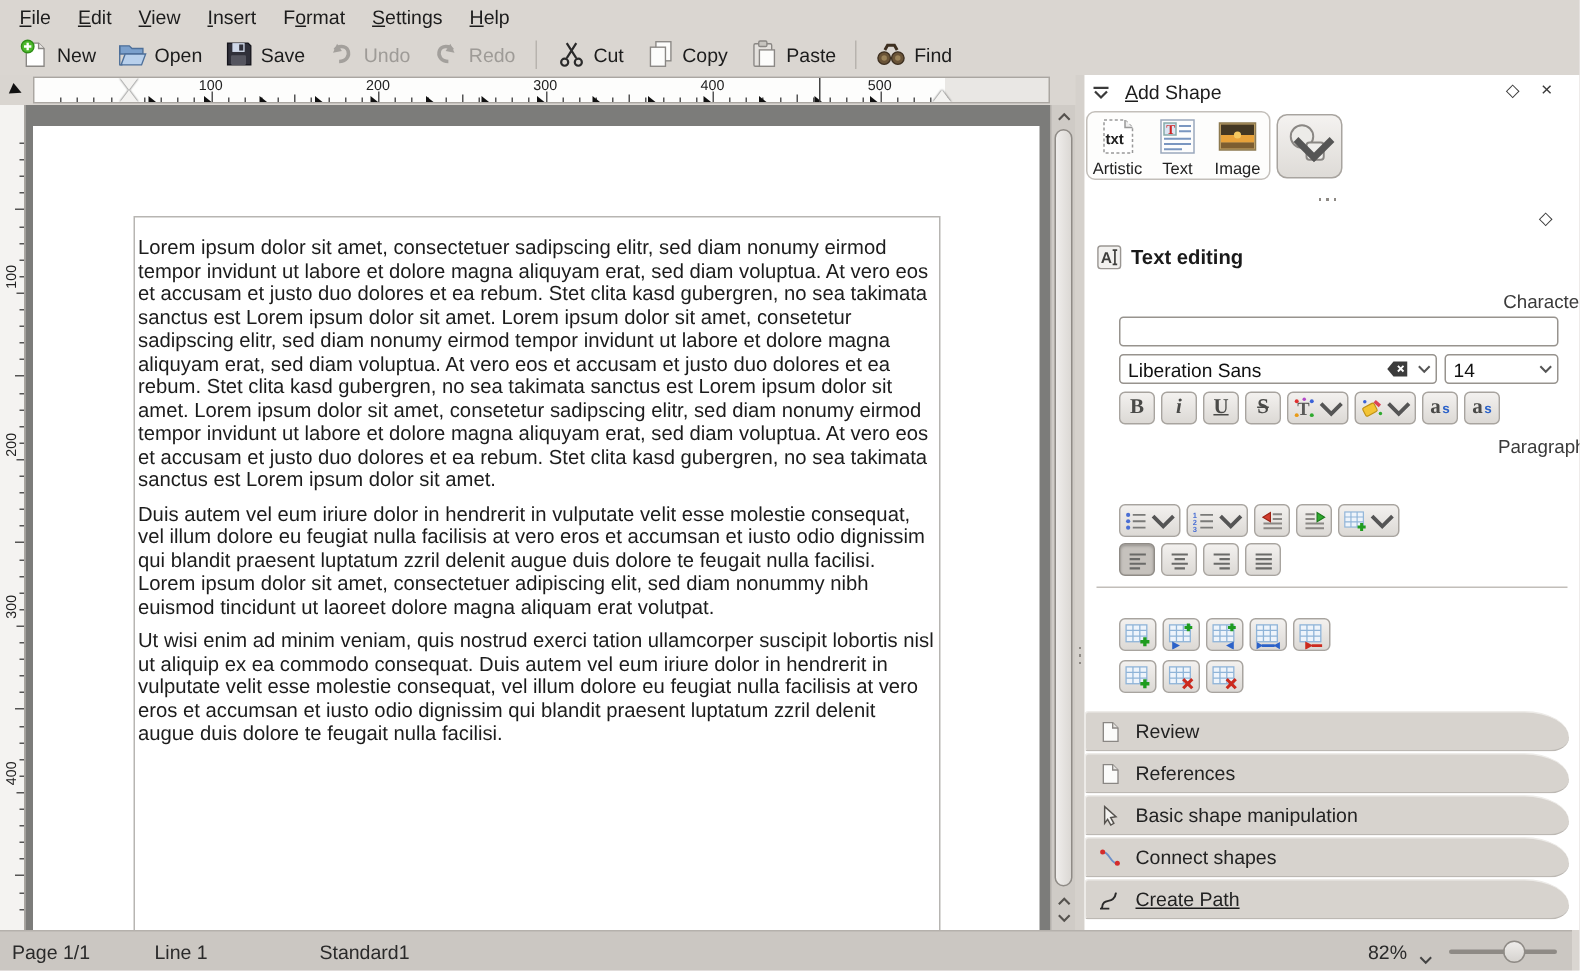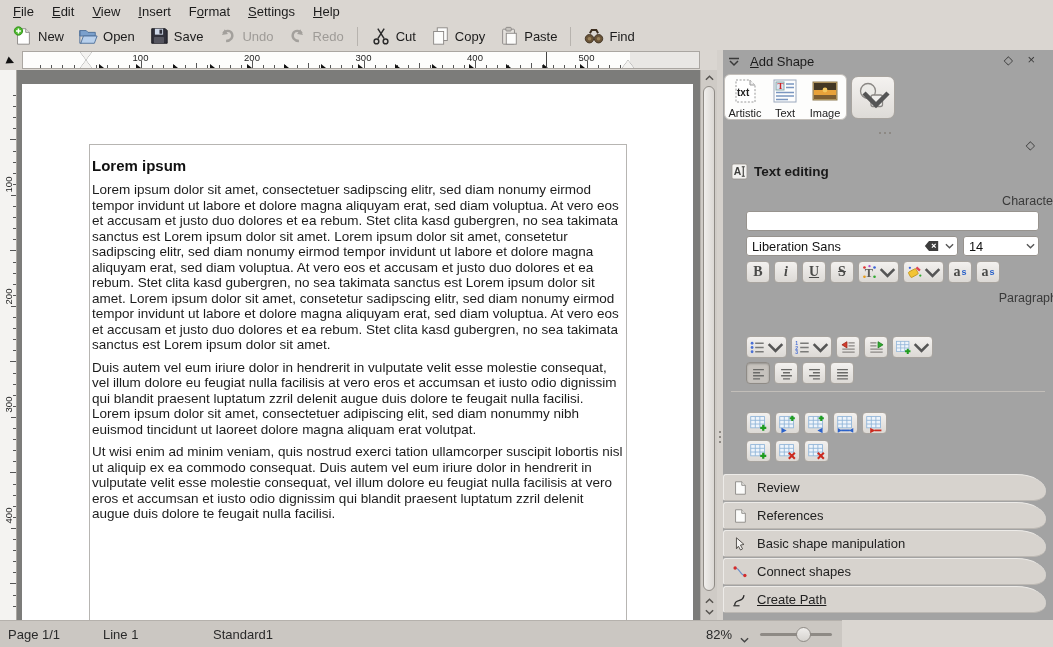--- a/index.html
+++ b/index.html
@@ -48,21 +48,21 @@
   .sb-arrow { position:absolute; left:0; width:16px; height:12px; display:flex; align-items:center; justify-content:center; }
   .sb-arrow svg { width:9px; height:6px; }
   #vscroll-thumb { position:absolute; left:2px; top:16px; width:12px; height:505px; border-radius:6px; background:linear-gradient(90deg,#f0eeec,#dbd8d4); border:1px solid #8f8b86; }
 
   
   #splitter { position:absolute; left:717px; top:50px; width:6px; height:570px; background:#d5d1cc; }
   #splitter .dots { position:absolute; left:2px; top:380px; width:2px; height:14px;
     background:radial-gradient(circle 1px at 1px 2px,#8d8984 99%,transparent), radial-gradient(circle 1px at 1px 7px,#8d8984 99%,transparent), radial-gradient(circle 1px at 1px 12px,#8d8984 99%,transparent); }
 
   
-  #dock { position:absolute; left:723px; top:50px; width:330px; height:570px; background:#a3a3a3; font-size:13px; }
+  #dock { position:absolute; left:723px; top:50px; width:330px; height:570px; background:#ffffff; font-size:13px; }
   .docker-header { position:relative; height:22px; }
   .hdr-title { position:absolute; left:27px; top:4px; font-size:13px; color:#1c1c1c; }
   .hdr-title u { text-decoration:underline; }
   .hdr-collapse { position:absolute; left:5px; top:5px; }
   .hdr-float { position:absolute; right:40px; top:3px; color:#3a3a3a; font-size:12px; }
   .hdr-close { position:absolute; right:18px; top:2px; color:#3a3a3a; font-size:13px; }
 
   #shape-strip { position:absolute; left:1px; top:24px; width:123px; height:46px; background:#fdfdfc; border:1px solid #c3bfba; border-radius:6px; display:flex; }
   .shape-cell { width:40px; overflow:hidden; text-align:center; padding-top:2px; }
   .shape-cell svg { width:28px; height:28px; }
@@ -93,21 +93,21 @@
   .p-btn sup,.p-btn sub { font-size:9px; color:#2b62c9; font-weight:bold; }
   .chev { width:9px; height:6px; }
 
   .divider { position:absolute; left:8px; width:314px; height:1px; background:#c2beb9; }
 
   .collapsed-tab { position:absolute; left:0; width:323px; height:27px; background:#d7d3ce; border:1px solid #edebe8; border-bottom-color:#bcb8b3; border-right:none; border-radius:4px 44px 18px 4px / 4px 26px 14px 4px; display:flex; align-items:center; gap:9px; padding-left:8px; }
   .collapsed-tab svg { width:16px; height:16px; }
   .collapsed-tab .ct-label { font-size:13px; color:#222; }
 
   
-  #statusbar { position:absolute; left:0; top:620px; width:842px; height:27px; background:#cbc7c2; border-top:1px solid #b5b1ac; }
+  #statusbar { position:absolute; left:0; top:620px; width:1048px; height:27px; background:#cbc7c2; border-top:1px solid #b5b1ac; }
   .sb-cell { position:absolute; top:6px; font-size:13px; color:#2a2a2a; }
   #zoom-label { position:absolute; right:110px; top:6px; font-size:13px; color:#2a2a2a; }
   #zoom-chevron { position:absolute; right:93px; top:10px; }
   #zoom-slider { position:absolute; right:10px; top:12px; width:72px; height:3px; background:#8e8a85; border-radius:2px; }
   #zoom-thumb { position:absolute; left:36px; top:-6px; width:15px; height:15px; border-radius:50%; background:linear-gradient(#efedeb,#d6d3cf); border:1px solid #8f8b86; }
 </style>
 </head>
 <body>
 
 <div id="app">
@@ -354,21 +354,20 @@
       <div class="vr-tick" style="top: 491.2px; width: 3px;"></div>
       <div class="vr-tick" style="top: 502.3px; width: 3px;"></div>
       <div class="vr-tick" style="top: 513.4px; width: 6px;"></div>
       <div class="vr-tick" style="top: 524.5px; width: 3px;"></div>
       <div class="vr-tick" style="top: 535.6px; width: 3px;"></div>
     </div>
 
   <div id="canvas-area">
     <div id="page">
       <div id="text-frame">
-        <div id="doc-title">Lorem ipsum</div>
         <div id="doc-paras">
             <div class="doc-para">Lorem ipsum dolor sit amet, consectetuer sadipscing elitr, sed diam nonumy eirmod tempor invidunt ut labore et dolore magna aliquyam erat, sed diam voluptua. At vero eos et accusam et justo duo dolores et ea rebum. Stet clita kasd gubergren, no sea takimata sanctus est Lorem ipsum dolor sit amet. Lorem ipsum dolor sit amet, consetetur sadipscing elitr, sed diam nonumy eirmod tempor invidunt ut labore et dolore magna aliquyam erat, sed diam voluptua. At vero eos et accusam et justo duo dolores et ea rebum. Stet clita kasd gubergren, no sea takimata sanctus est Lorem ipsum dolor sit amet. Lorem ipsum dolor sit amet, consetetur sadipscing elitr, sed diam nonumy eirmod tempor invidunt ut labore et dolore magna aliquyam erat, sed diam voluptua. At vero eos et accusam et justo duo dolores et ea rebum. Stet clita kasd gubergren, no sea takimata sanctus est Lorem ipsum dolor sit amet.</div>
             <div class="doc-para">Duis autem vel eum iriure dolor in hendrerit in vulputate velit esse molestie consequat, vel illum dolore eu feugiat nulla facilisis at vero eros et accumsan et iusto odio dignissim qui blandit praesent luptatum zzril delenit augue duis dolore te feugait nulla facilisi. Lorem ipsum dolor sit amet, consectetuer adipiscing elit, sed diam nonummy nibh euismod tincidunt ut laoreet dolore magna aliquam erat volutpat.</div>
             <div class="doc-para">Ut wisi enim ad minim veniam, quis nostrud exerci tation ullamcorper suscipit lobortis nisl ut aliquip ex ea commodo consequat. Duis autem vel eum iriure dolor in hendrerit in vulputate velit esse molestie consequat, vel illum dolore eu feugiat nulla facilisis at vero eros et accumsan et iusto odio dignissim qui blandit praesent luptatum zzril delenit augue duis dolore te feugait nulla facilisi.</div>
           </div>
       </div>
     </div>
   </div>
 
   <div id="vscroll">

